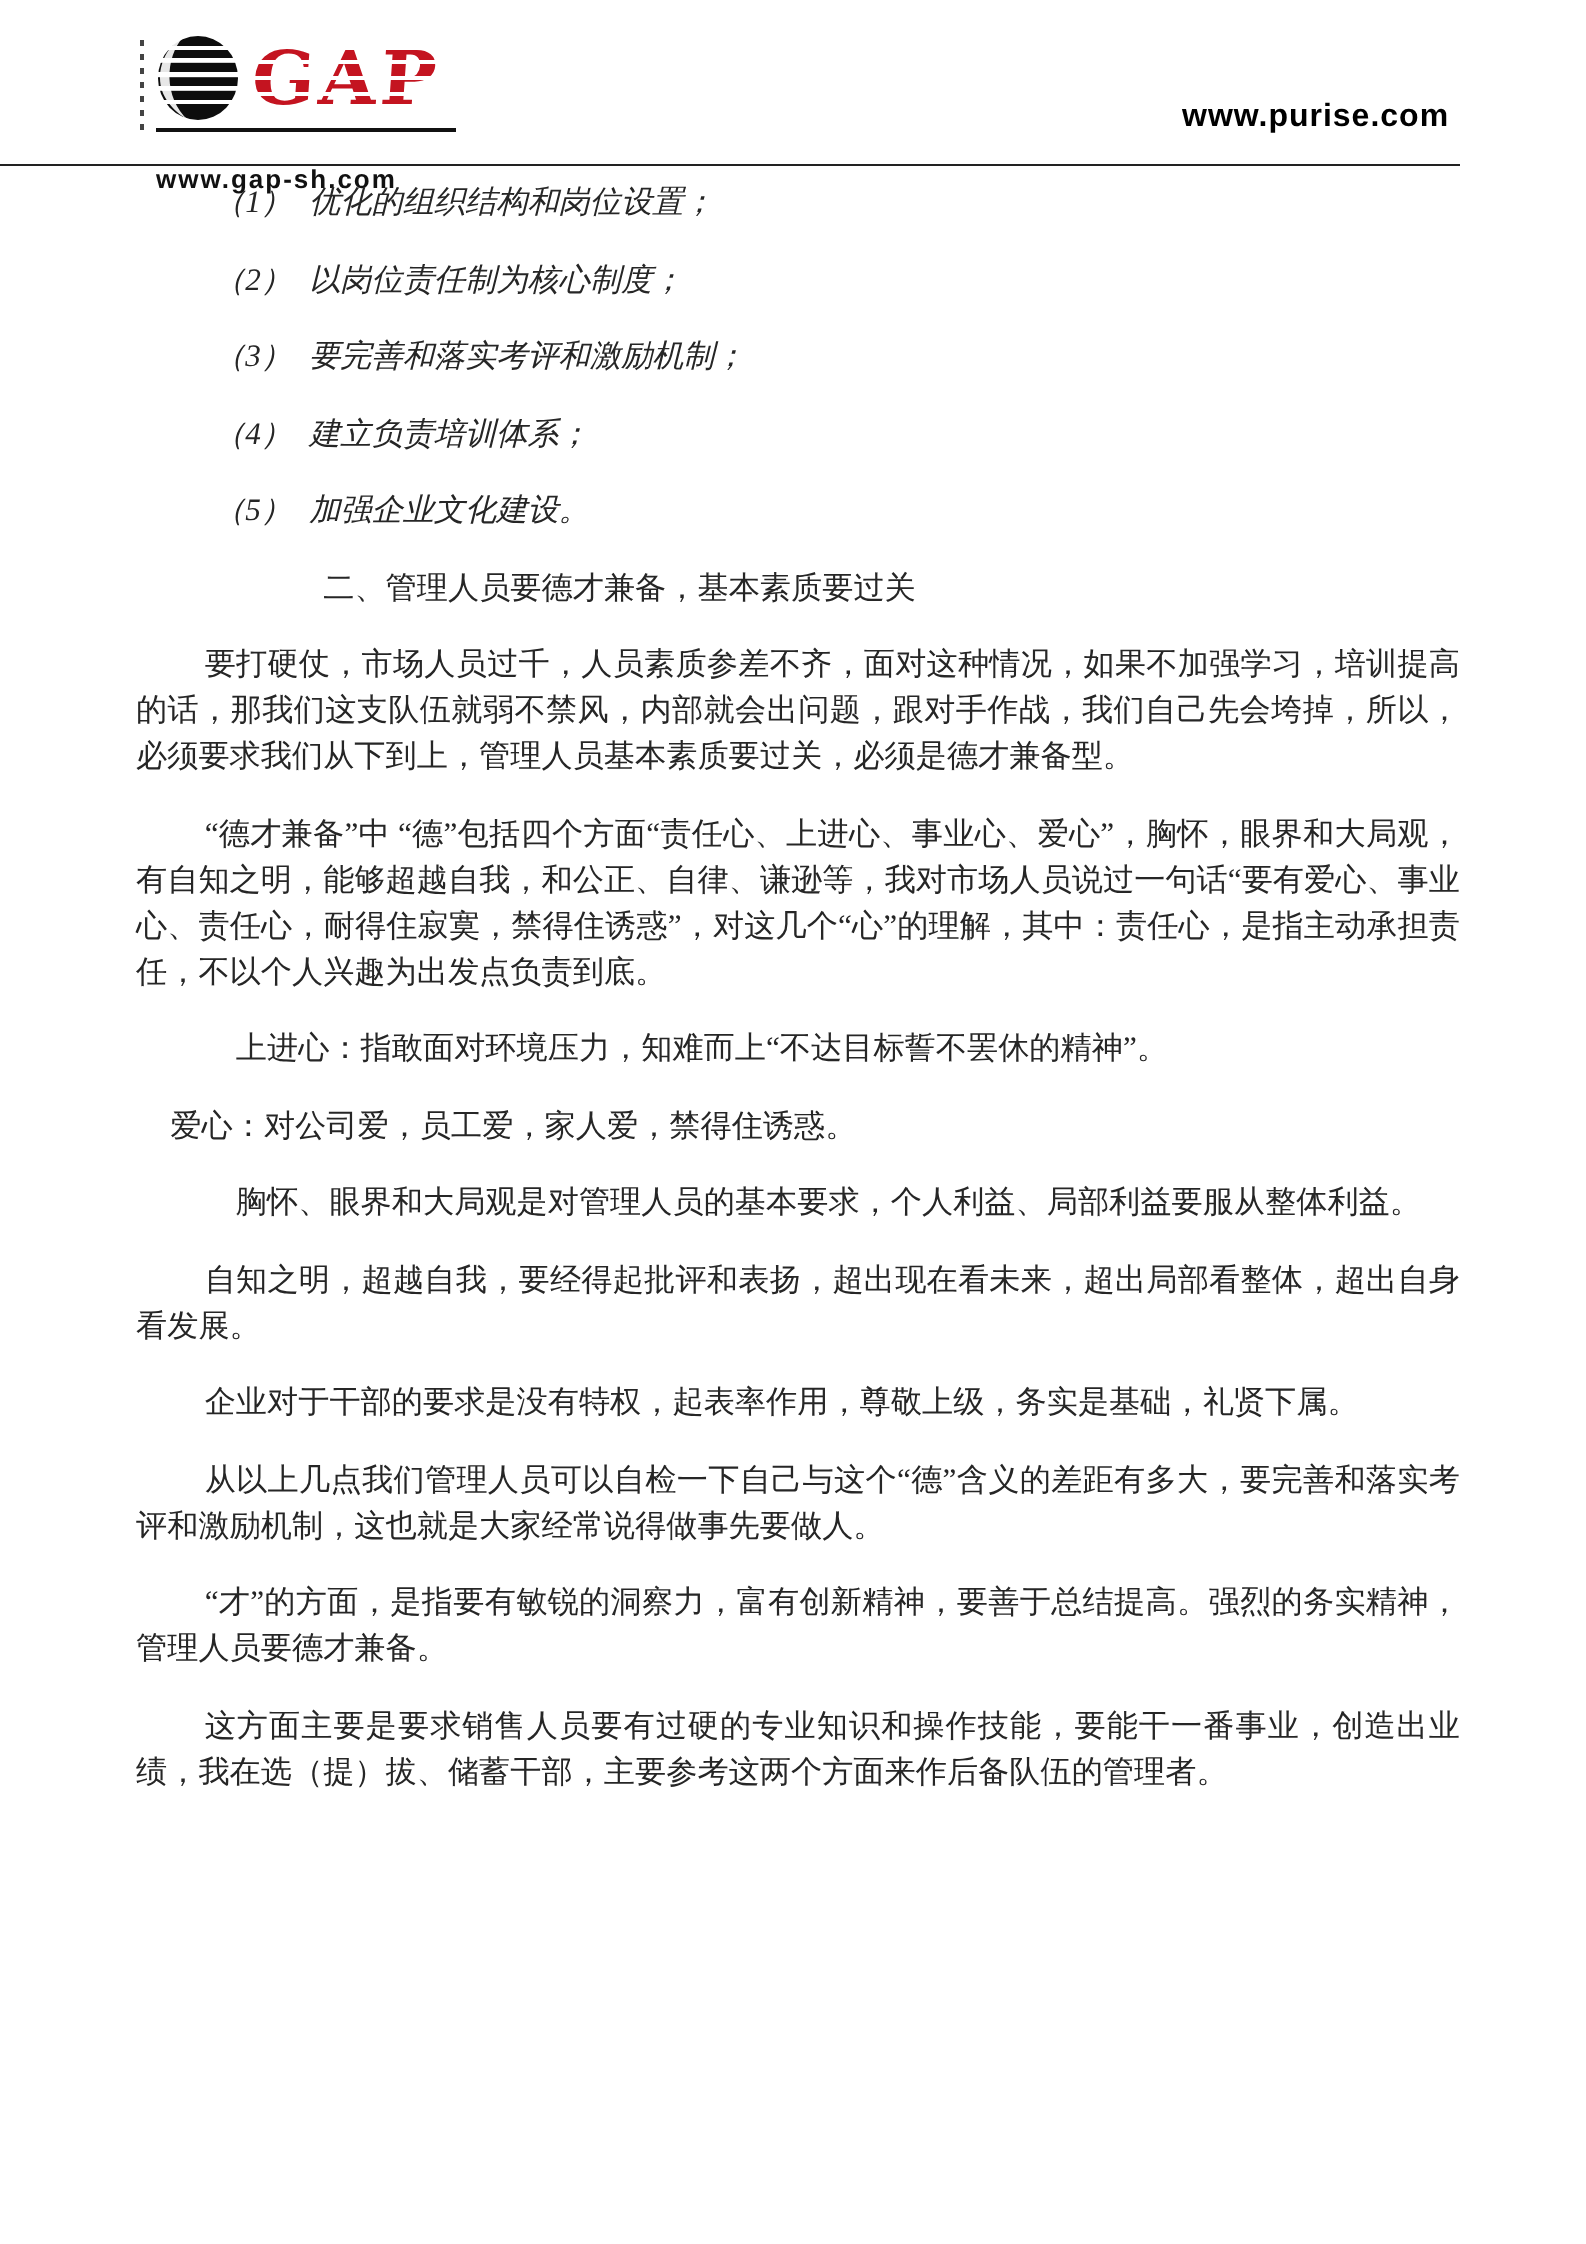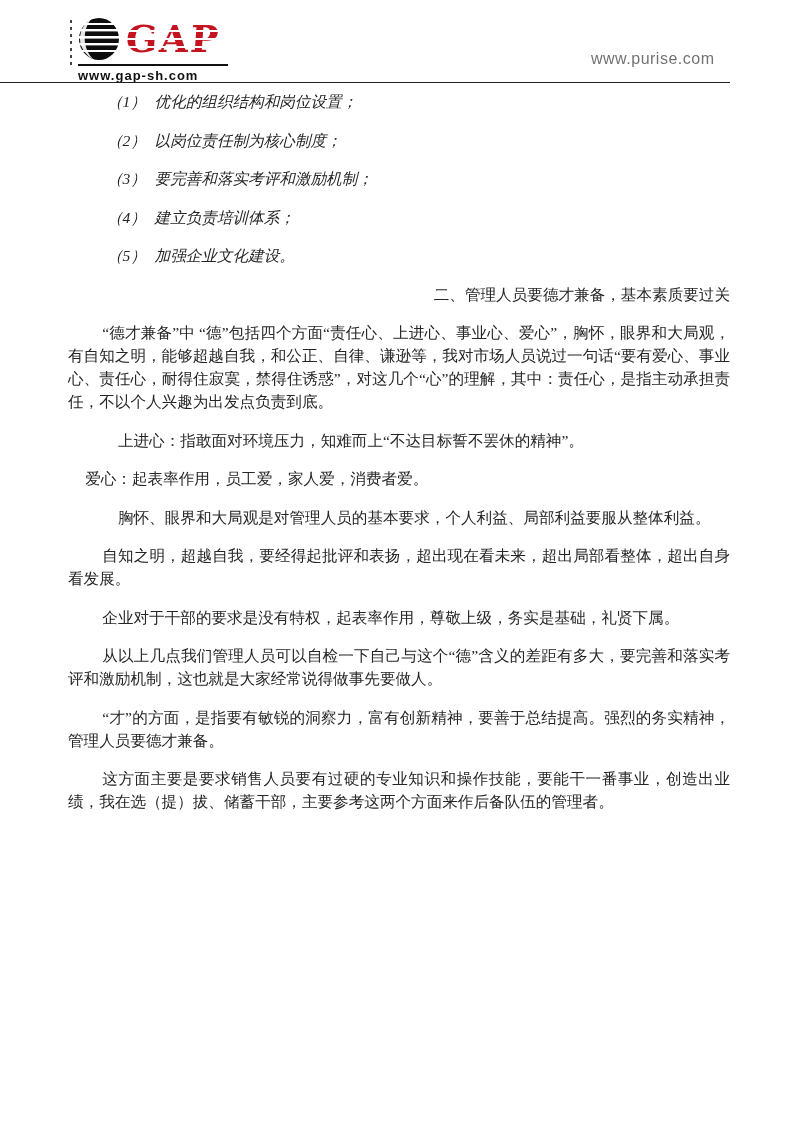--- a/index.html
+++ b/index.html
@@ -31,50 +31,50 @@
   }
   .gap-word .stripe {
     position:absolute; left:-2px; right:-2px; height:2px; background:#ffffff;
   }
   .gap-word .s1 { top:11px; }
   .gap-word .s2 { top:19px; }
   .gap-word .s3 { top:27px; }
   .logo-site {
     margin-top:2px;
     border-top:2px solid #111;
-    padding-top:2px;
+    padding-top:16px;
     font-family:"Liberation Sans","DejaVu Sans",sans-serif;
     font-weight:bold; font-size:13px; color:#111;
     letter-spacing:1px;
     white-space:nowrap;
   }
   .purise {
     position:absolute; left:591px; top:50px;
     font-family:"Liberation Sans","DejaVu Sans",sans-serif;
-    font-weight:normal; font-size:16px; color:#737373;
+    font-weight:bold; font-size:16px; color:#000000;
     letter-spacing:0.5px;
   }
   .header-rule {
     position:absolute; left:0; top:82px; width:730px; height:0;
     border-top:1.5px solid #222;
   }
 
   
   .content {
     position:absolute; left:68px; top:90px; width:662px;
   }
   p.blk {
     margin:0 0 15.5px 0;
     font-size:15.6px;
     line-height:23px;
     text-align:justify;
     text-justify:inter-ideograph;
     word-break:break-all;
   }
-  p.heading { text-align:right; }
+  p.heading { text-align:left; }
   .ind1 { text-indent:1.1em; }
   .ind2 { text-indent:2.2em; }
   .ind3 { text-indent:3.2em; }
   .hind2 { text-indent:6em; }
   .hind3 { text-indent:3.8em; }
   .list { text-indent:2.5em;font-style:italic; }
   .num { margin-right:0.55em; }
 </style>
 </head>
 <body>
@@ -108,23 +108,24 @@
 
   <div class="header-rule"></div>
 
   <div class="content">
       <p class="blk list"><span class="num">（1）</span><span>优化的组织结构和岗位设置；</span></p>
       <p class="blk list"><span class="num">（2）</span><span>以岗位责任制为核心制度；</span></p>
       <p class="blk list"><span class="num">（3）</span><span>要完善和落实考评和激励机制；</span></p>
       <p class="blk list"><span class="num">（4）</span><span>建立负责培训体系；</span></p>
       <p class="blk list"><span class="num">（5）</span><span>加强企业文化建设。</span></p>
       <p class="blk heading hind2">二、管理人员要德才兼备，基本素质要过关</p>
+      <p class="blk ind2">要打硬仗，市场人员过千，人员素质参差不齐，面对这种情况，如果不加强学习，培训提高的话，那我们这支队伍就弱不禁风，内部就会出问题，跟对手作战，我们自己先会垮掉，所以，必须要求我们从下到上，管理人员基本素质要过关，必须是德才兼备型。</p>
       <p class="blk ind2">“德才兼备”中 “德”包括四个方面“责任心、上进心、事业心、爱心”，胸怀，眼界和大局观，有自知之明，能够超越自我，和公正、自律、谦逊等，我对市场人员说过一句话“要有爱心、事业心、责任心，耐得住寂寞，禁得住诱惑”，对这几个“心”的理解，其中：责任心，是指主动承担责任，不以个人兴趣为出发点负责到底。</p>
       <p class="blk ind3">上进心：指敢面对环境压力，知难而上“不达目标誓不罢休的精神”。</p>
-      <p class="blk ind1">爱心：起表率作用，员工爱，家人爱，消费者爱。</p>
+      <p class="blk ind1">爱心：对公司爱，员工爱，家人爱，禁得住诱惑。</p>
       <p class="blk ind3">胸怀、眼界和大局观是对管理人员的基本要求，个人利益、局部利益要服从整体利益。</p>
       <p class="blk ind2">自知之明，超越自我，要经得起批评和表扬，超出现在看未来，超出局部看整体，超出自身看发展。</p>
       <p class="blk ind2">企业对于干部的要求是没有特权，起表率作用，尊敬上级，务实是基础，礼贤下属。</p>
       <p class="blk ind2">从以上几点我们管理人员可以自检一下自己与这个“德”含义的差距有多大，要完善和落实考评和激励机制，这也就是大家经常说得做事先要做人。</p>
       <p class="blk ind2">“才”的方面，是指要有敏锐的洞察力，富有创新精神，要善于总结提高。强烈的务实精神，管理人员要德才兼备。</p>
       <p class="blk ind2">这方面主要是要求销售人员要有过硬的专业知识和操作技能，要能干一番事业，创造出业绩，我在选（提）拔、储蓄干部，主要参考这两个方面来作后备队伍的管理者。</p>
     </div>
 
 </div>
 

